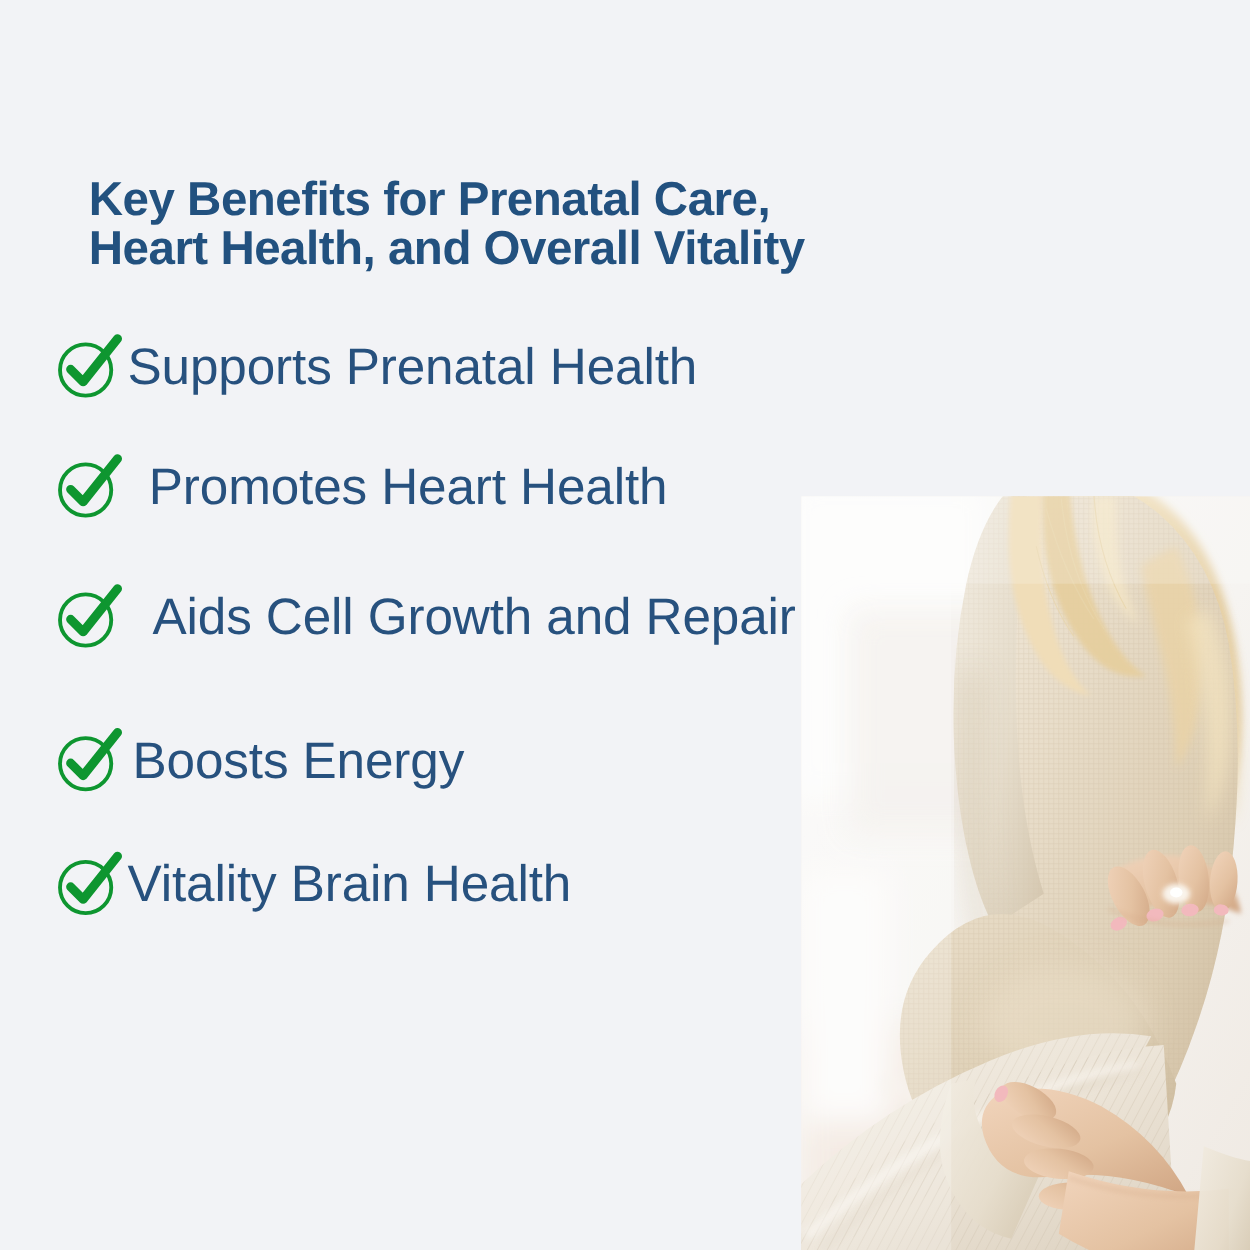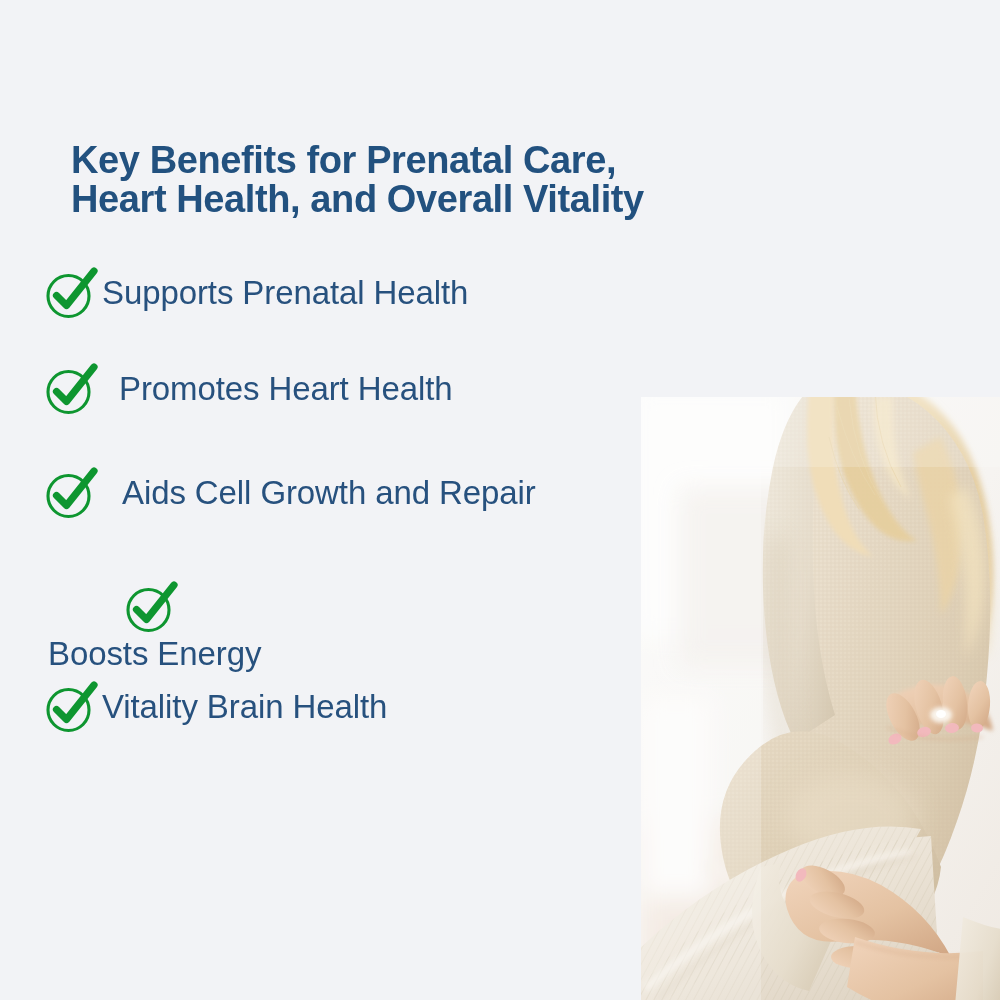--- a/index.html
+++ b/index.html
@@ -60,21 +60,21 @@
     width: 54px;
     height: 54px;
     margin-right: 4px;
     display: block;
   }
 
   .benefit-label {
     color: #27517e;
     font-family: "Liberation Sans", sans-serif;
     font-weight: 400;
-    font-size: 33px;
+    font-size: 41px;
     line-height: 40px;
     letter-spacing: -0.1px;
     white-space: nowrap;
   }
 
   
   #photo-panel {
     position: absolute;
     left: 641px;
     top: 397px;
@@ -115,21 +115,21 @@
         <span class="benefit-label" style="margin-left: 17px; color: rgb(39, 81, 126);">Promotes Heart Health</span>
       </div>
       <div class="benefit-row" style="top: 465px; gap: 16px;">
         <svg viewBox="0 0 54 54" class="check-icon">
           <circle cx="24.5" cy="30" r="20.5" fill="none" stroke="#0e9630" stroke-width="3.1"></circle>
           <path d="M12.5 29.5 L22.5 39.5 L50 5" fill="none" stroke="#0e9630" stroke-width="7.2" stroke-linecap="round" stroke-linejoin="round"></path>
           <path d="M22.5 39.5 L50 5" fill="none" stroke="#0e9630" stroke-width="3.4" stroke-linecap="round"></path>
         </svg>
         <span class="benefit-label" style="margin-left: 4px; color: rgb(39, 81, 126);">Aids Cell Growth and Repair</span>
       </div>
-      <div class="benefit-row" style="top: 580px; flex-direction: column;">
+      <div class="benefit-row" style="top: 580px;">
         <svg viewBox="0 0 54 54" class="check-icon">
           <circle cx="24.5" cy="30" r="20.5" fill="none" stroke="#0e9630" stroke-width="3.1"></circle>
           <path d="M12.5 29.5 L22.5 39.5 L50 5" fill="none" stroke="#0e9630" stroke-width="7.2" stroke-linecap="round" stroke-linejoin="round"></path>
           <path d="M22.5 39.5 L50 5" fill="none" stroke="#0e9630" stroke-width="3.4" stroke-linecap="round"></path>
         </svg>
         <span class="benefit-label" style="margin-left: 4px; color: rgb(39, 81, 126);">Boosts Energy</span>
       </div>
       <div class="benefit-row" style="top: 679px;">
         <svg viewBox="0 0 54 54" class="check-icon">
           <circle cx="24.5" cy="30" r="20.5" fill="none" stroke="#0e9630" stroke-width="3.1"></circle>

